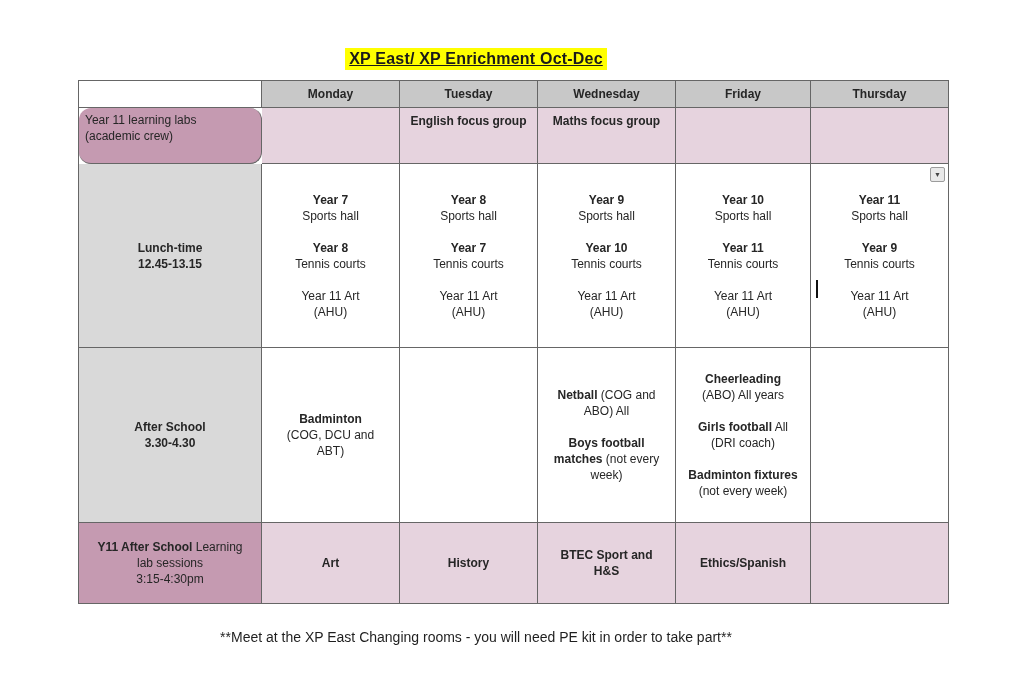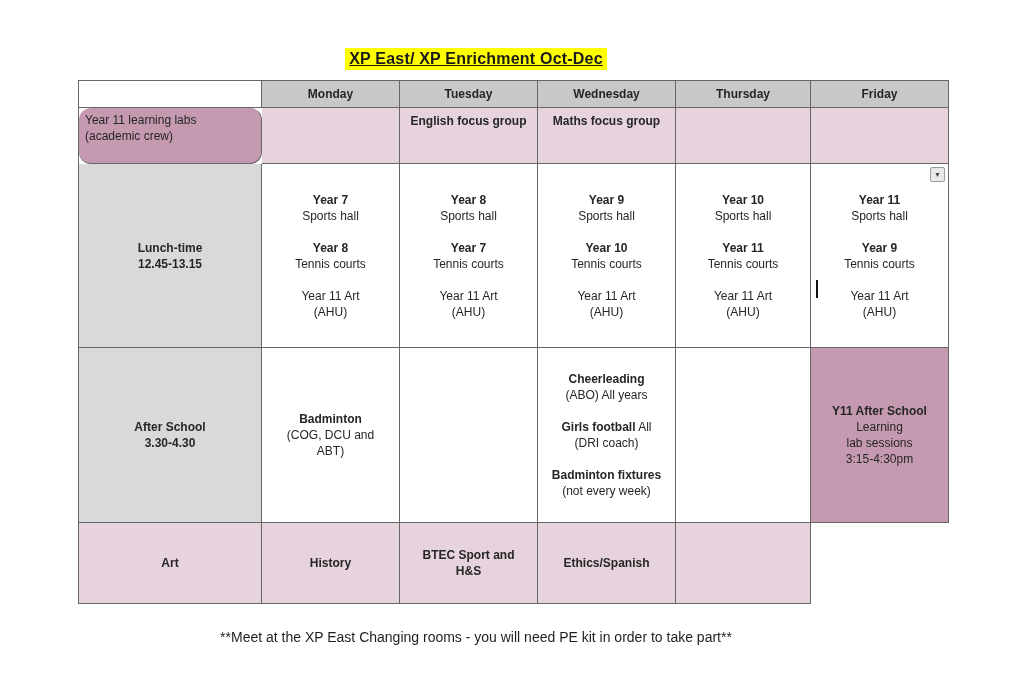--- a/index.html
+++ b/index.html
@@ -90,24 +90,24 @@
       <div class="cell header-cell">
         <span>Monday</span>
       </div>
       <div class="cell header-cell">
         <span>Tuesday</span>
       </div>
       <div class="cell header-cell">
         <span>Wednesday</span>
       </div>
       <div class="cell header-cell">
+        <span>Friday</span>
+      </div>
+      <div class="cell header-cell">
         <span>Thursday</span>
-      </div>
-      <div class="cell header-cell">
-        <span>Friday</span>
       </div>
       <div class="cell label-cell row-learning-labs">
         <div class="line"><span>Year 11 learning labs</span></div>
         <div class="line"><span>(academic crew)</span></div>
       </div>
       <div class="cell day-cell row-learning-labs"></div>
       <div class="cell day-cell row-learning-labs">
         <div class="line"><span class="b">English focus group</span></div>
       </div>
       <div class="cell day-cell row-learning-labs">
@@ -177,20 +177,28 @@
         <div class="line"><span class="b">After School</span></div>
         <div class="line"><span class="b">3.30-4.30</span></div>
       </div>
       <div class="cell day-cell row-after-school">
         <div class="line"><span class="b">Badminton</span></div>
         <div class="line"><span>(COG, DCU and</span></div>
         <div class="line"><span>ABT)</span></div>
       </div>
       <div class="cell day-cell row-after-school"></div>
       <div class="cell day-cell row-after-school">
+        <div class="line"><span class="b">Netball</span><span> (COG and</span></div>
+        <div class="line"><span>ABO) All</span></div>
+        <div class="line blank"></div>
+        <div class="line"><span class="b">Boys football</span></div>
+        <div class="line"><span class="b">matches</span><span> (not every</span></div>
+        <div class="line"><span>week)</span></div>
+      </div>
+      <div class="cell day-cell row-after-school">
         <div class="line"><span class="b">Cheerleading</span></div>
         <div class="line"><span>(ABO) All years</span></div>
         <div class="line blank"></div>
         <div class="line"><span class="b">Girls football</span><span> All</span></div>
         <div class="line"><span>(DRI coach)</span></div>
         <div class="line blank"></div>
         <div class="line"><span class="b">Badminton fixtures</span></div>
         <div class="line"><span>(not every week)</span></div>
       </div>
       <div class="cell day-cell row-after-school"></div>

